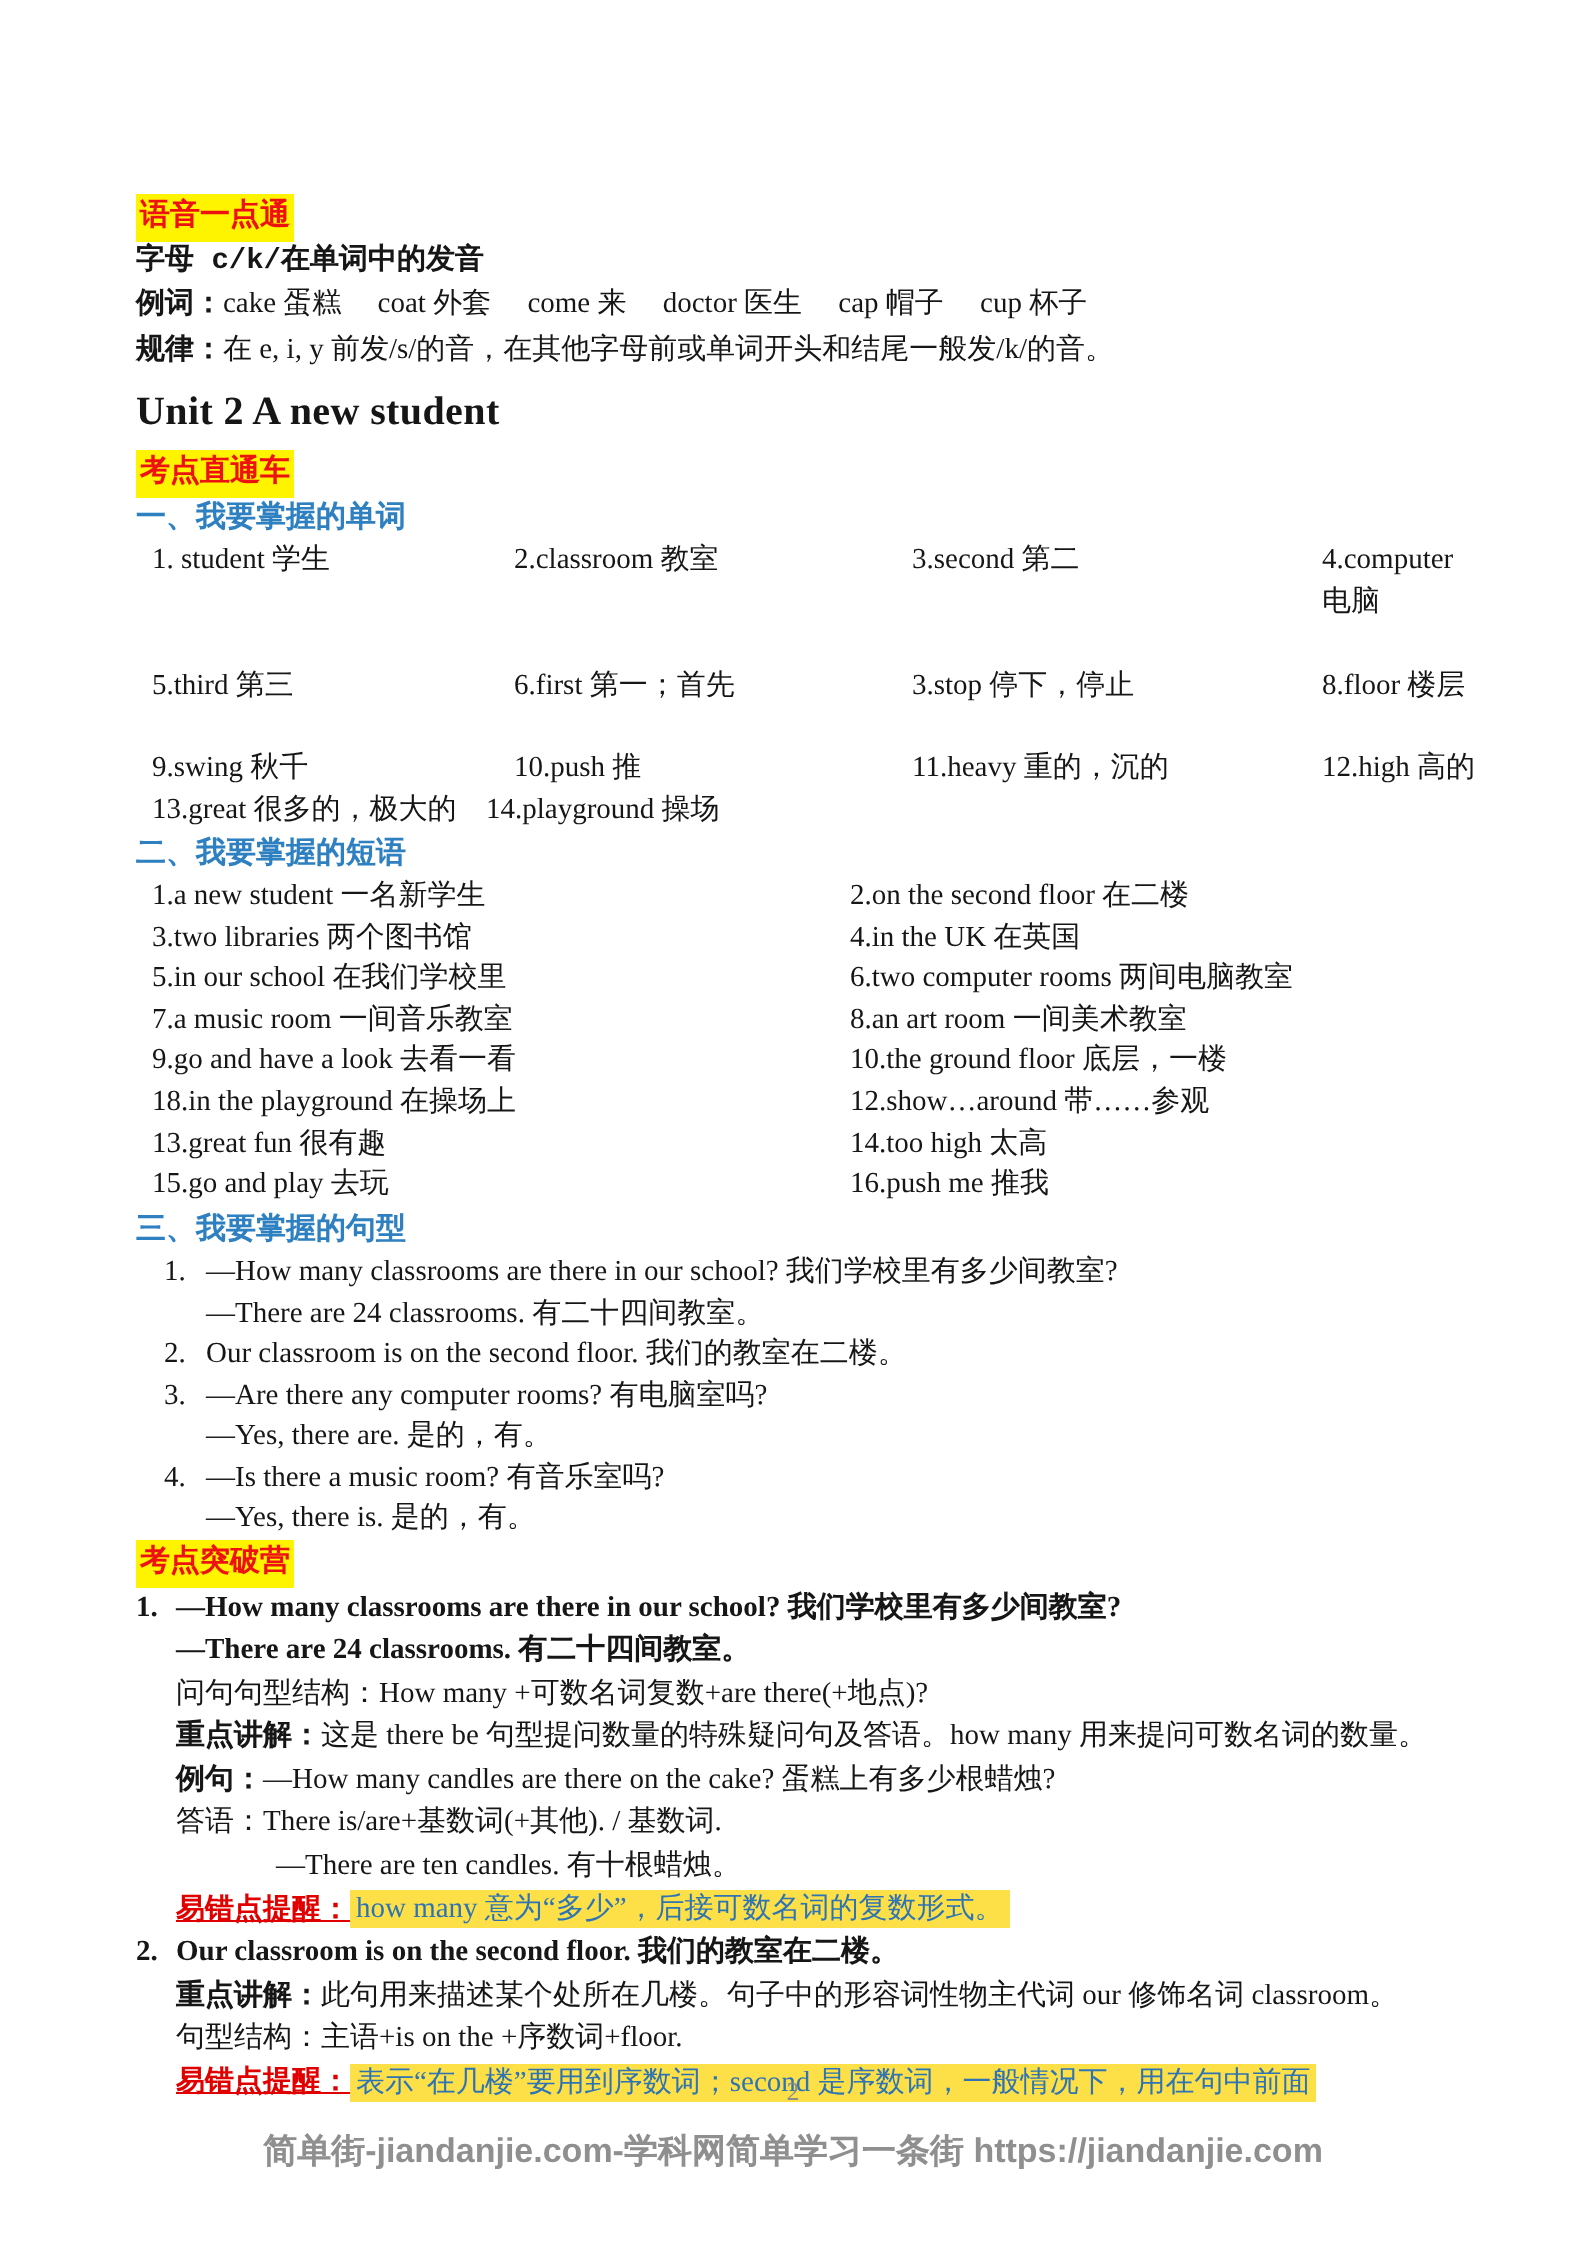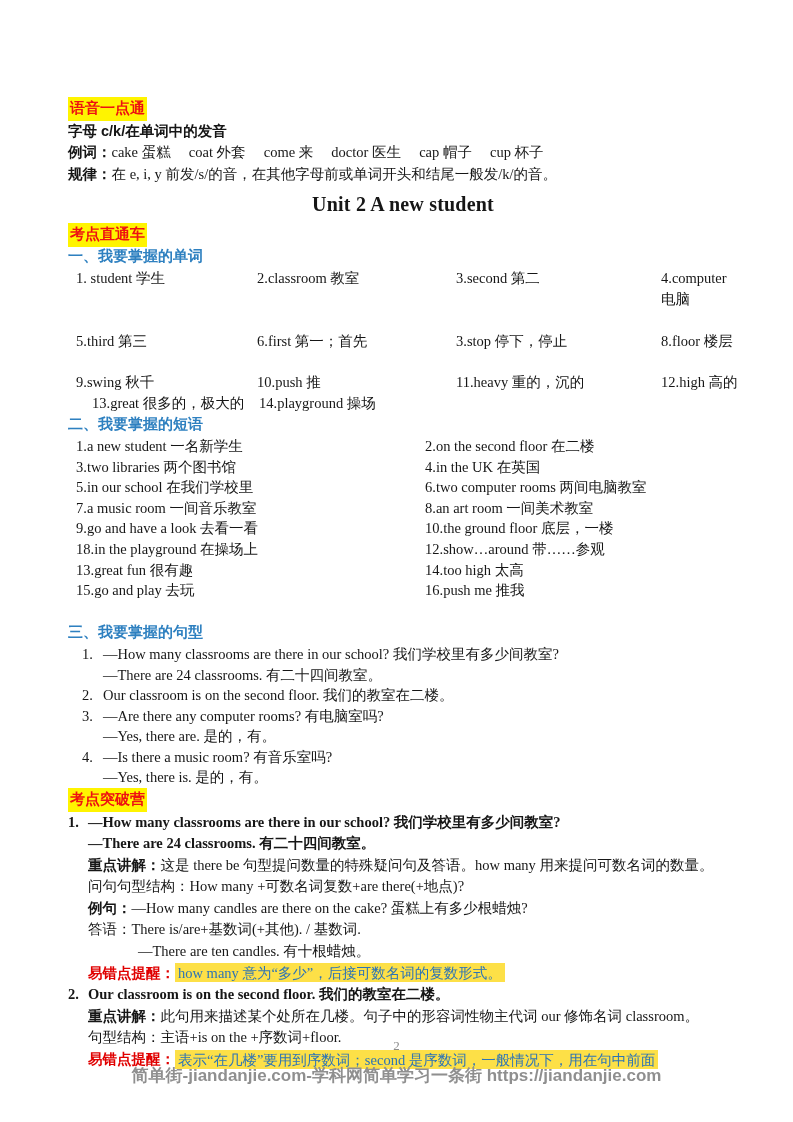--- a/index.html
+++ b/index.html
@@ -8,37 +8,37 @@
     font-family:"Liberation Serif", serif; color:#161616; overflow:hidden;
   }
   .content { position:absolute; top:97px; left:68px; width:670px; font-size:14.5px; line-height:21.3px; }
   .line { white-space:pre-wrap; }
   .lbl { font-weight:bold; }
   .hl-yellow {
     display:inline-block; background:#FFF400; color:#EE1111;
     font-weight:bold; font-family:"Liberation Sans", sans-serif;
     font-size:15px; line-height:19px; padding:1px 2px 4px 2px;
   }
-  .bold-hei { font-weight:bold; font-family:Liberation Sans, sans-serif; }
-  .title { text-align:center; font-size:20px; font-weight:bold; margin:6px 0 6px 0; line-height:26px; letter-spacing:0.2px; }
+  .bold-hei { font-weight:bold; font-family:Liberation Mono, monospace; }
+  .title { text-align:left; font-size:20px; font-weight:bold; margin:6px 0 6px 0; line-height:26px; letter-spacing:0.2px; }
   .sec-head { color:#2E80C0; font-weight:bold; font-family:Liberation Mono, monospace; font-size:15px; line-height:21.3px; }
-  .mt6 { margin-top:22px; }
+  .mt6 { margin-top:2px; }
   .word-grid { display:grid; grid-template-columns:161px 179px 185px 1fr; margin-left:8px;gap:20px; }
-  .word-row4 { display:flex; margin-left:24px; }
+  .word-row4 { display:flex; margin-left:8px; }
   .word-row4 .w13 { width:167px; }
   .phrase-grid { display:grid; grid-template-columns:349px 1fr; margin-left:8px; line-height:20.6px; }
   .sent-list { margin-left:14px; line-height:20.5px; }
   .sent-line { display:flex; }
   .sent-num { width:21px; flex-shrink:0; }
   .bt-item { display:flex; line-height:21.6px; }
   .bt-num { width:20px; flex-shrink:0; font-weight:bold; }
   .bt-body { flex:1; }
   .b { font-weight:bold; }
   .indent50 { padding-left:50px; }
-  .tip-label { color:#E00000; font-weight:bold; }
+  .tip-label { color:#E00000; font-weight:bold;text-decoration:underline; }
   .tip-text { color:#2E74B5; background:#fde047; padding:1.5px 3px; }
   .pagenum { position:absolute; top:1038px; left:0; width:100%; text-align:center; color:#8c8c8c; font-size:13px; }
   .footer {
     position:absolute; top:1064px; left:0; width:100%; text-align:center;
     color:#8f8f8f; font-size:17px; font-family:"Liberation Sans", sans-serif;font-weight:bold;
   }
 </style>
 </head>
 <body>
 
@@ -128,22 +128,22 @@
         </div>
     </div>
 
     <div><span class="hl-yellow">考点突破营</span></div>
 
     <div class="bt-item">
       <span class="bt-num">1.</span>
       <div class="bt-body">
         <div class="b">—How many classrooms are there in our school? 我们学校里有多少间教室?</div>
         <div class="b">—There are 24 classrooms. 有二十四间教室。</div>
+        <div>问句句型结构：How many +可数名词复数+are there(+地点)?</div>
         <div><span class="lbl">重点讲解：</span><span>这是 there be 句型提问数量的特殊疑问句及答语。how many 用来提问可数名词的数量。</span></div>
-        <div>问句句型结构：How many +可数名词复数+are there(+地点)?</div>
         <div><span class="lbl">例句：</span><span>—How many candles are there on the cake? 蛋糕上有多少根蜡烛?</span></div>
         <div>答语：There is/are+基数词(+其他). /  基数词.</div>
         <div class="indent50">—There are ten candles. 有十根蜡烛。</div>
         <div><span class="tip-label">易错点提醒：</span><span class="tip-text">how many 意为“多少”，后接可数名词的复数形式。</span></div>
       </div>
     </div>
 
     <div class="bt-item">
       <span class="bt-num">2.</span>
       <div class="bt-body">

